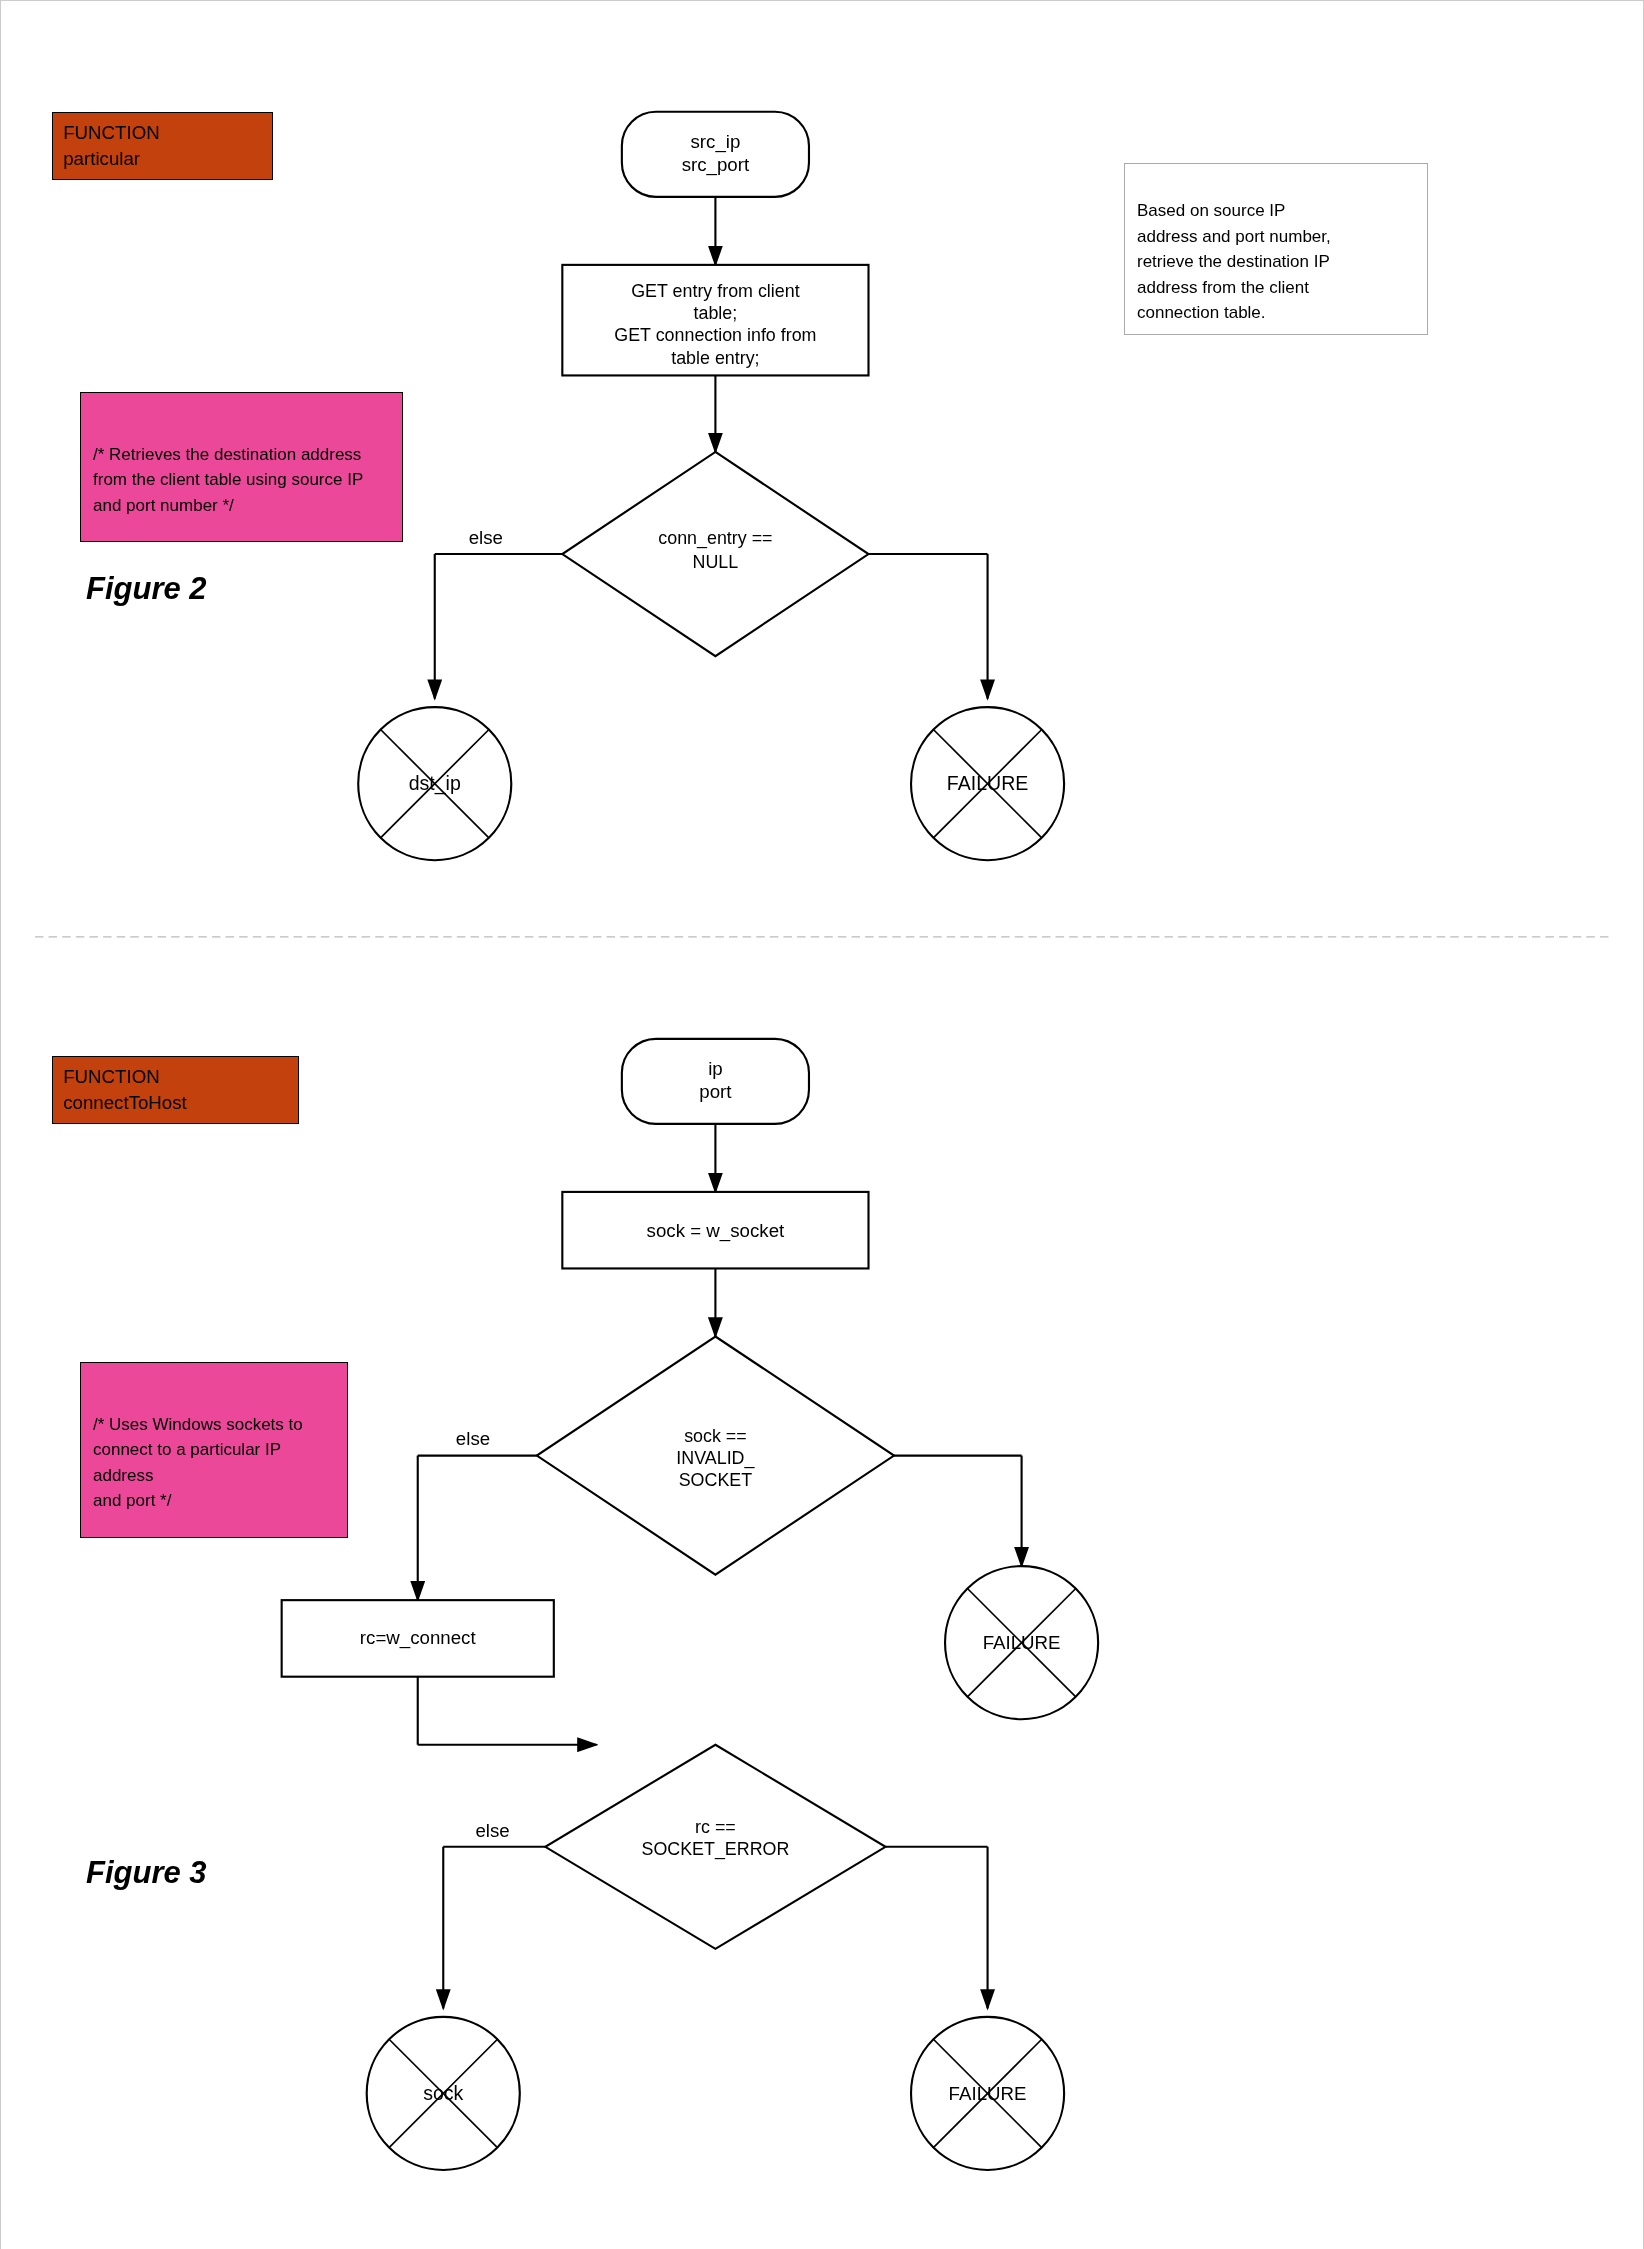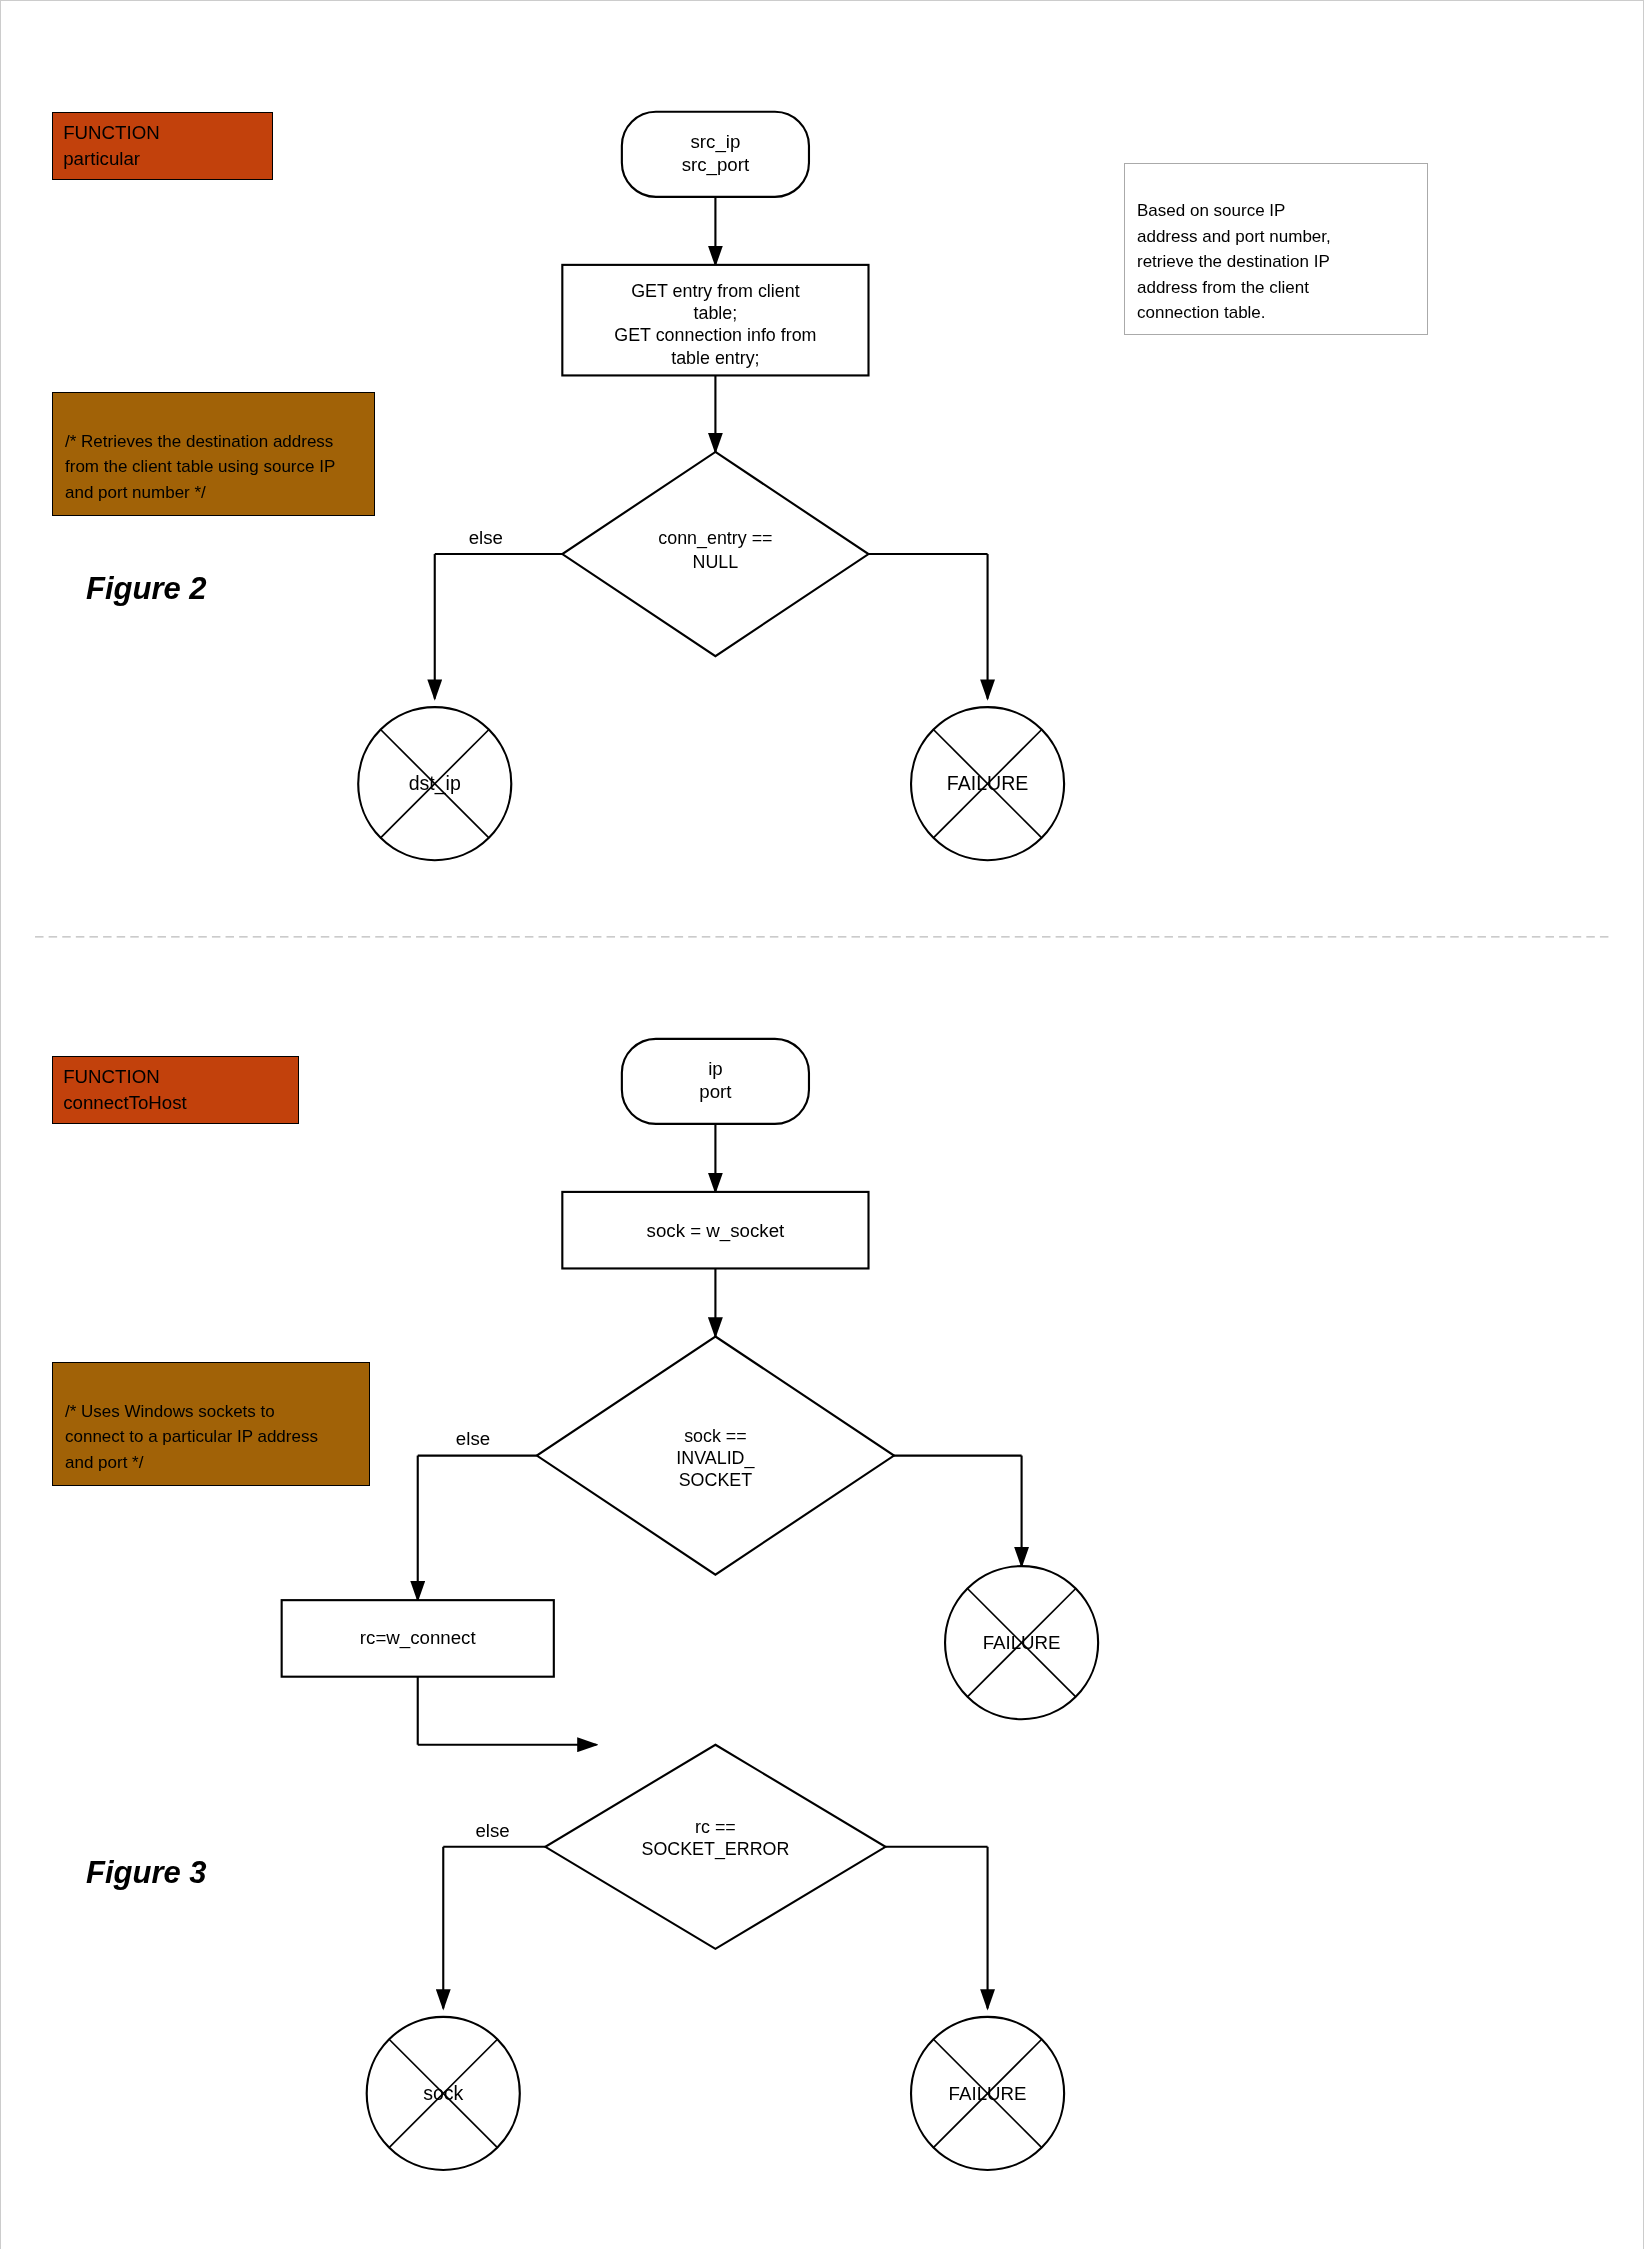--- a/index.html
+++ b/index.html
@@ -26,24 +26,25 @@
       padding: 6.8px 10.2px;
       font-size: 18.7px;
       line-height: 1.4;
       background: #c2410c;
     }
 
     
     .comment-box {
       position: absolute;
       border: 1.7px solid #000;
-      padding: 10px 12px;
+      padding: 23px 12px;
       font-size: 17px;
       line-height: 1.5;
-      background: #a16207;
+      background: #ec4899;
+      margin-left: 28px;
     }
 
     
     .annotation-box {
       position: absolute;
       font-size: 17px;
       line-height: 1.5;
       background: #fff;
       border: 0.9px solid #aaa;
       padding: 8.5px 12px;
@@ -91,21 +92,21 @@
 connection table.</span>
   </div>
 
   <div class="figure-label" style="left:85px; top:570px;">Figure 2</div>
 
   <div class="function-box" style="left:51px; top:1055px; width:247px;">
     <div>FUNCTION</div>
     <div>connectToHost</div>
   </div>
 
-  <div class="comment-box" style="left:51px; top:1361px; width:318px; white-space:pre-line; font-size:17px;">
+  <div class="comment-box" style="left:51px; top:1361px; width:268px; white-space:pre-line; font-size:17px;">
     <span>/* Uses Windows sockets to
 connect to a particular IP address
 and port */</span>
   </div>
 
   <div class="figure-label" style="left:85px; top:1854px;">Figure 3</div>
 
   <svg class="diagram-svg" viewBox="0 0 1933 2645" xmlns="http://www.w3.org/2000/svg">
     <defs>
       <marker id="arrowhead" markerWidth="10" markerHeight="7" refX="9" refY="3.5" orient="auto">

